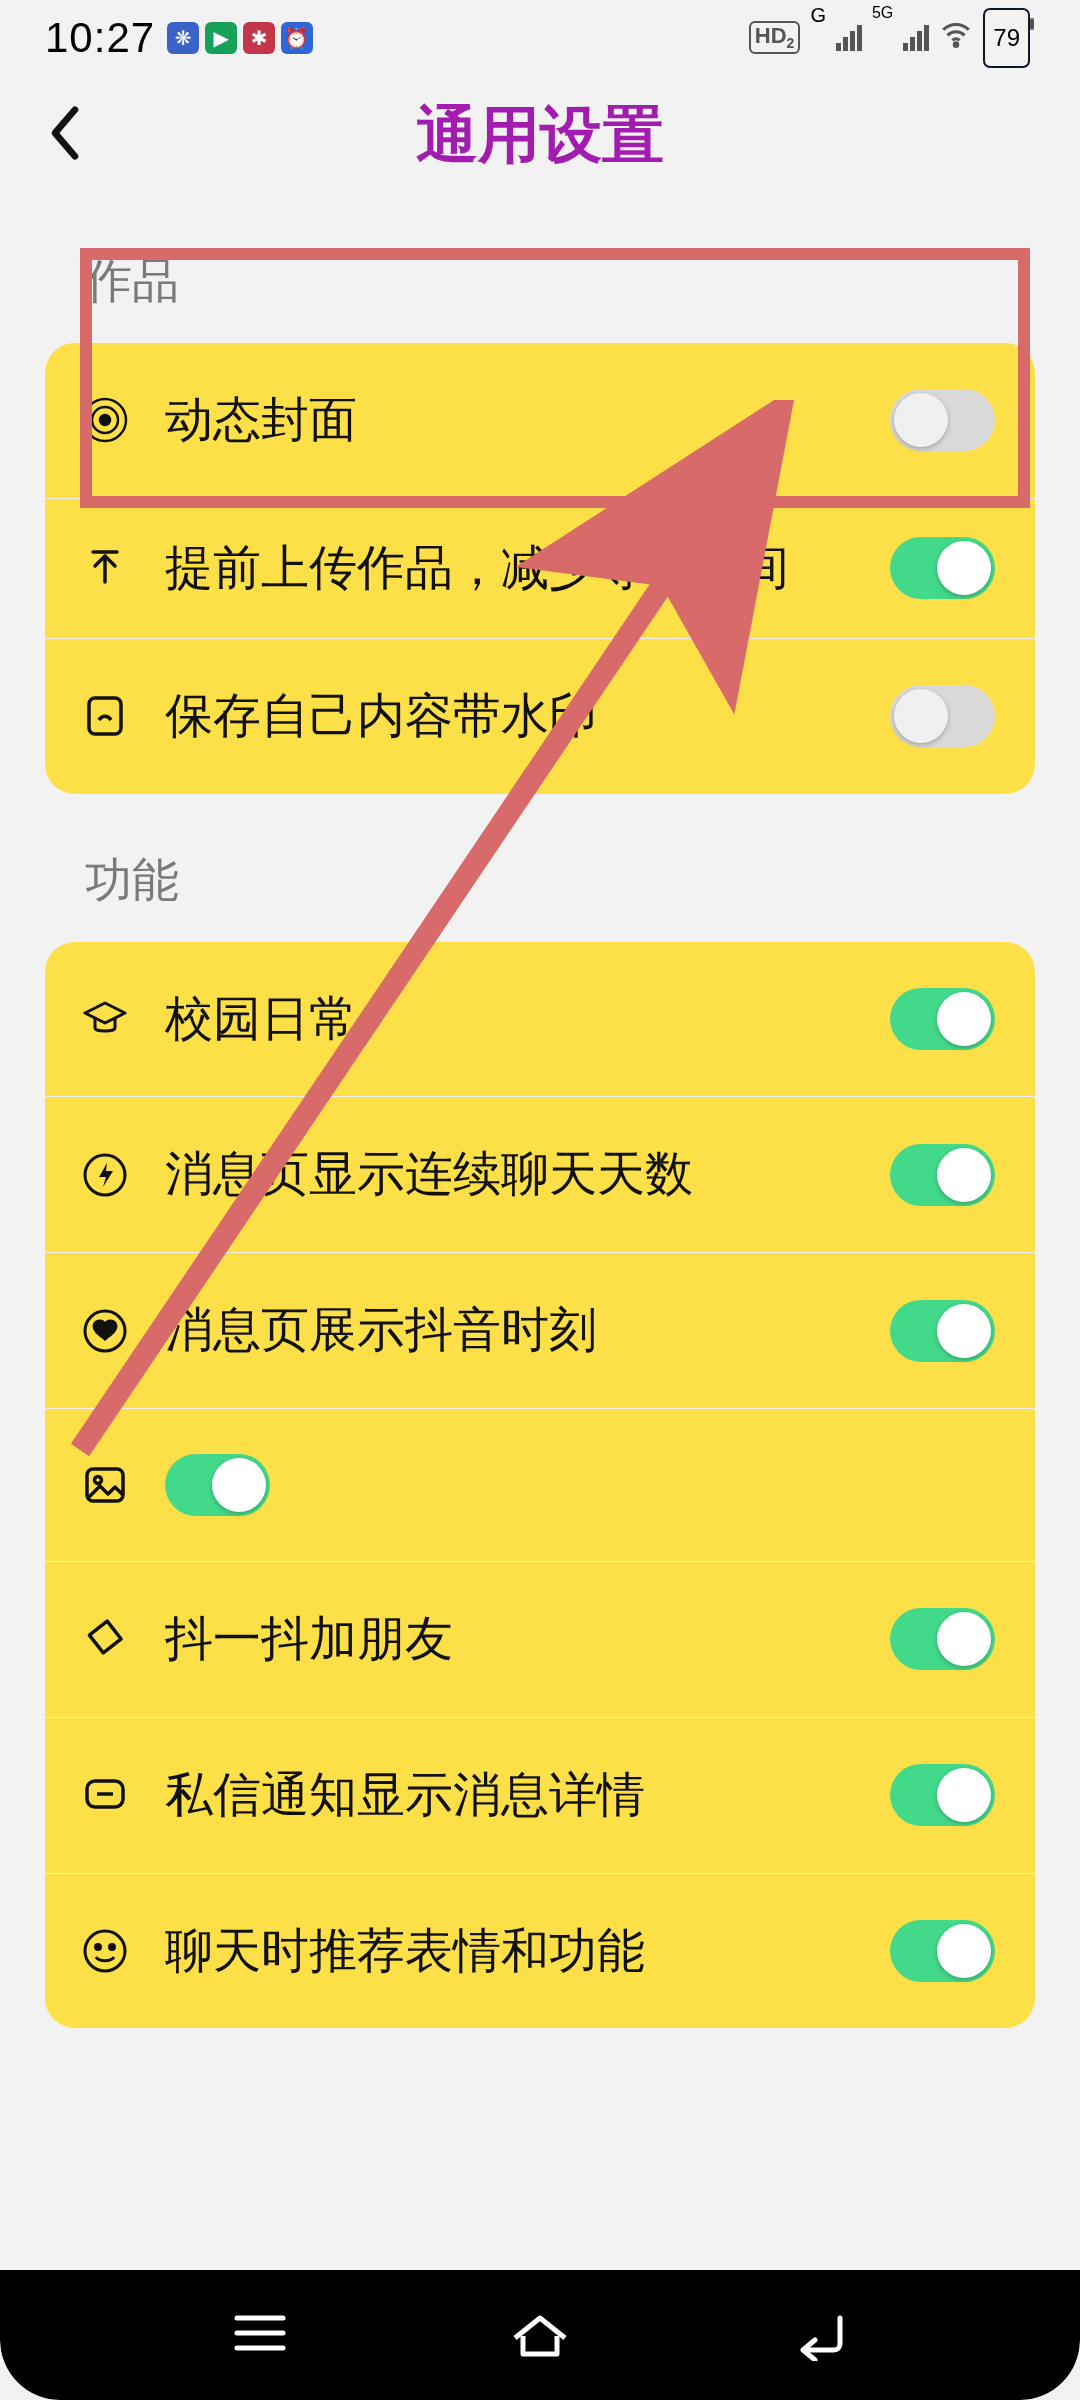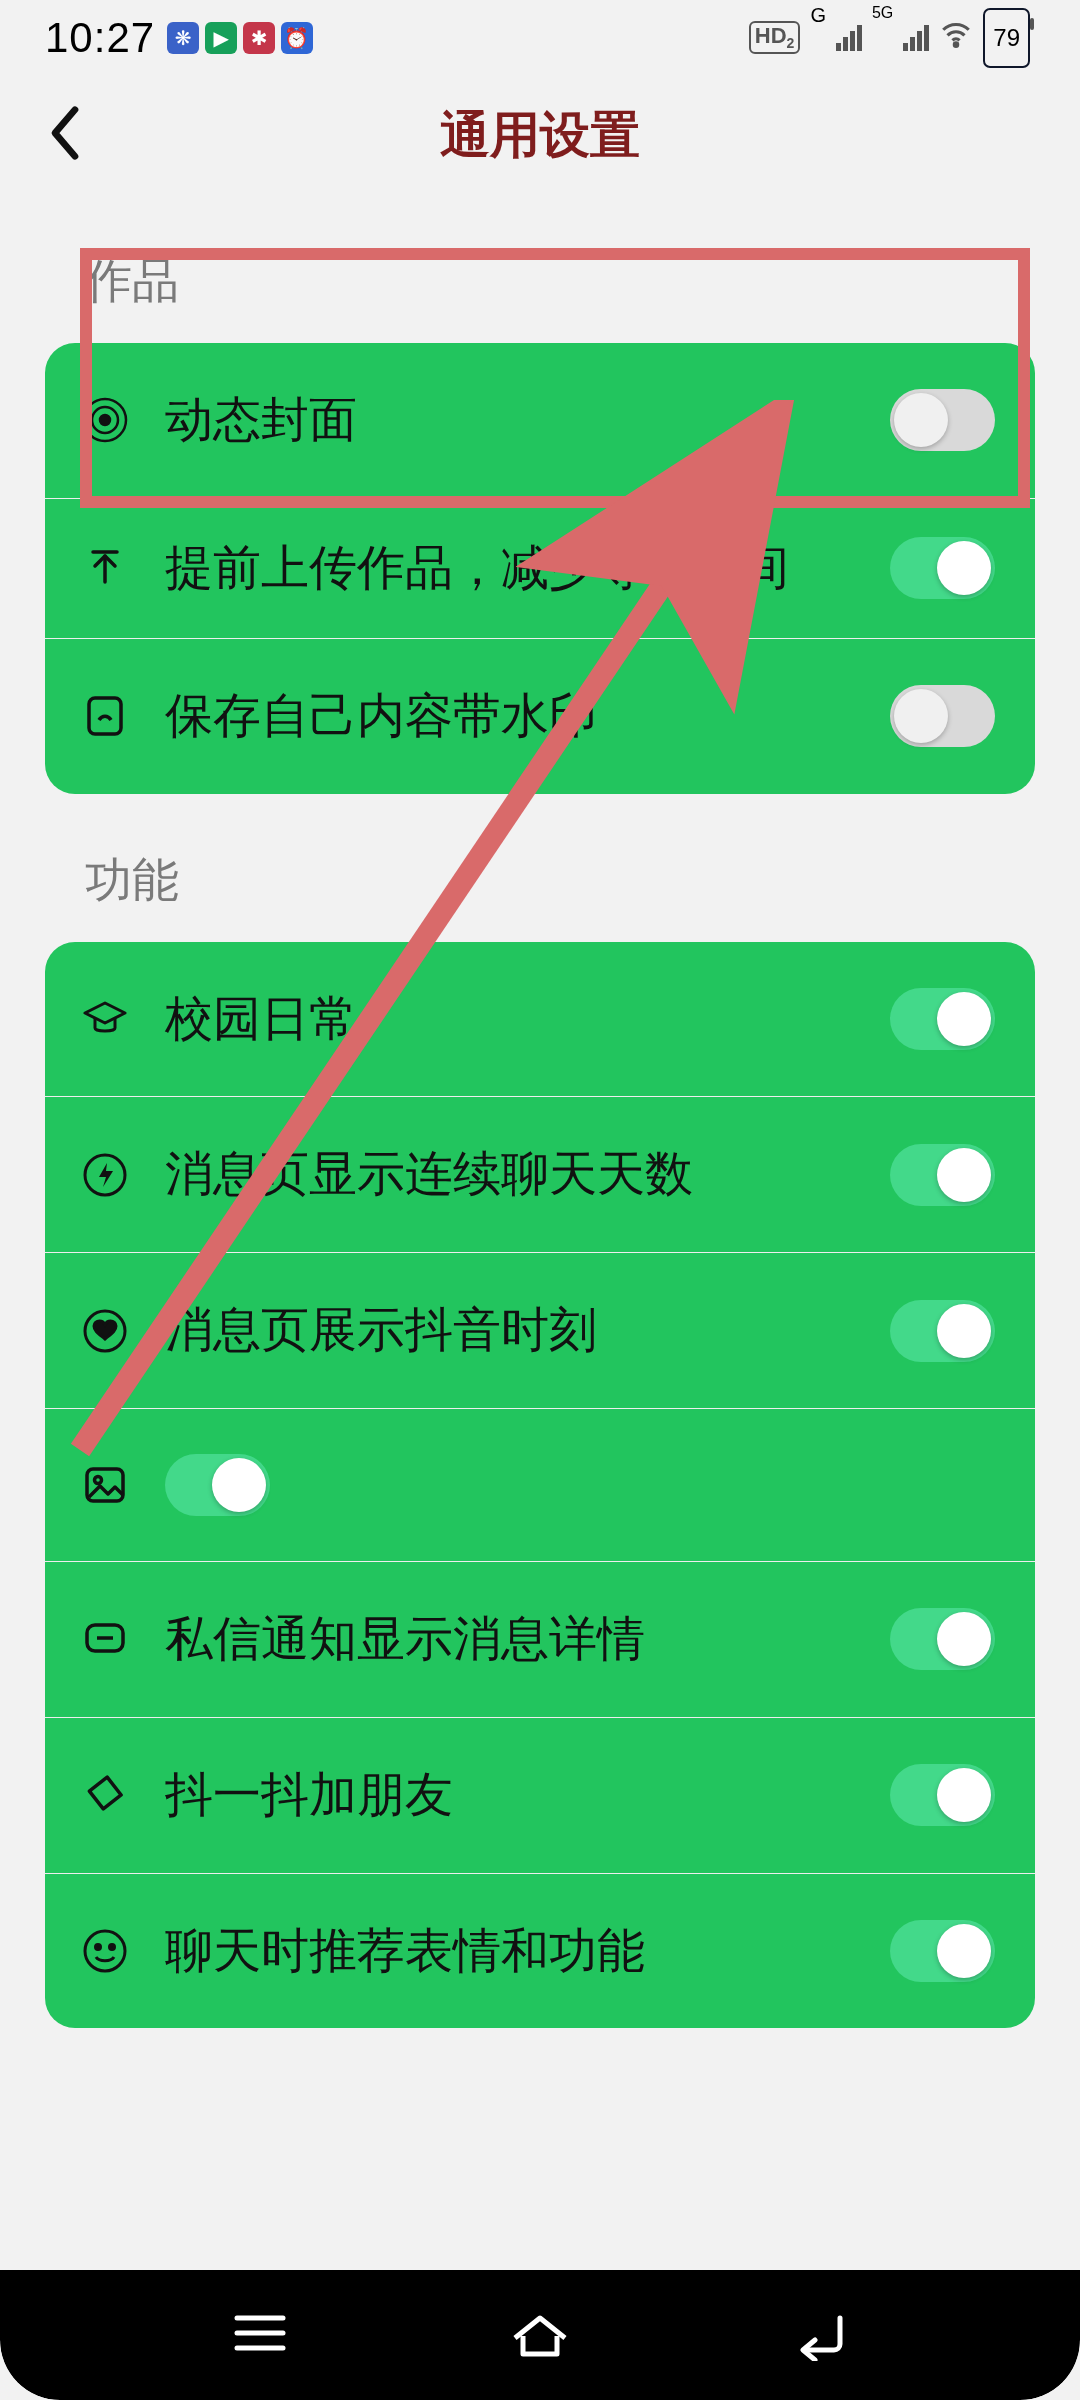--- a/index.html
+++ b/index.html
@@ -48,33 +48,33 @@
       height: 120px;
       display: flex;
       align-items: center;
       justify-content: center;
       position: relative;
     }
     .back-btn {
       position: absolute; left: 45px; top: 50%; transform: translateY(-50%);
     }
     .back-btn svg { width: 40px; height: 60px; }
-    .header-title { font-size: 50px; font-weight: 600; color: #7f1d1d; }
+    .header-title { font-size: 62px; font-weight: 600; color: #a21caf; }
 
     
     .section-label {
       padding: 55px 60px 30px 85px;
       font-size: 47px;
       color: #7a7a7a;
     }
 
     
     .card {
       margin: 0 45px;
-      background: #22c55e;
+      background: #fde047;
       border-radius: 30px;
       overflow: hidden;
     }
 
     
     .row {
       display: flex;
       align-items: center;
       padding: 45px 40px 45px 35px;
       border-bottom: 1px solid #eee;
@@ -258,34 +258,34 @@
         <rect x="6" y="8" width="36" height="32" rx="6"></rect>
           <circle cx="17" cy="19" r="3.5"></circle>
           <path d="M8 36 l11-11 l8 8 l7-7 l8 8"></path>
       </svg>
     </span>
     <span class="toggle toggle-on"></span>
   </div>
   <div class="row">
     <span class="row-icon">
       <svg viewBox="0 0 48 48" fill="none" stroke="#111" stroke-width="3.5" stroke-linejoin="round">
+        <path d="M24 6 L40 22 L24 38 L8 22 Z" transform="rotate(7 24 24)"></path>
+      </svg>
+    </span>
+    <span class="row-label">抖一抖加朋友</span>
+    <span class="toggle toggle-on"></span>
+  </div>
+  <div class="row">
+    <span class="row-icon">
+      <svg viewBox="0 0 48 48" fill="none" stroke="#111" stroke-width="3.5" stroke-linejoin="round">
         <rect x="6" y="10" width="36" height="26" rx="8"></rect>
           <line x1="16" y1="23" x2="32" y2="23"></line>
       </svg>
     </span>
     <span class="row-label">私信通知显示消息详情</span>
-    <span class="toggle toggle-on"></span>
-  </div>
-  <div class="row">
-    <span class="row-icon">
-      <svg viewBox="0 0 48 48" fill="none" stroke="#111" stroke-width="3.5" stroke-linejoin="round">
-        <path d="M24 6 L40 22 L24 38 L8 22 Z" transform="rotate(7 24 24)"></path>
-      </svg>
-    </span>
-    <span class="row-label">抖一抖加朋友</span>
     <span class="toggle toggle-on"></span>
   </div>
   <div class="row">
     <span class="row-icon">
       <svg viewBox="0 0 48 48" fill="none" stroke="#111" stroke-width="3">
         <circle cx="24" cy="24" r="20"></circle>
           <circle cx="17" cy="20" r="2.5" fill="#111"></circle>
           <circle cx="31" cy="20" r="2.5" fill="#111"></circle>
           <path d="M15 30 c3 5 15 5 18 0"></path>
       </svg>

